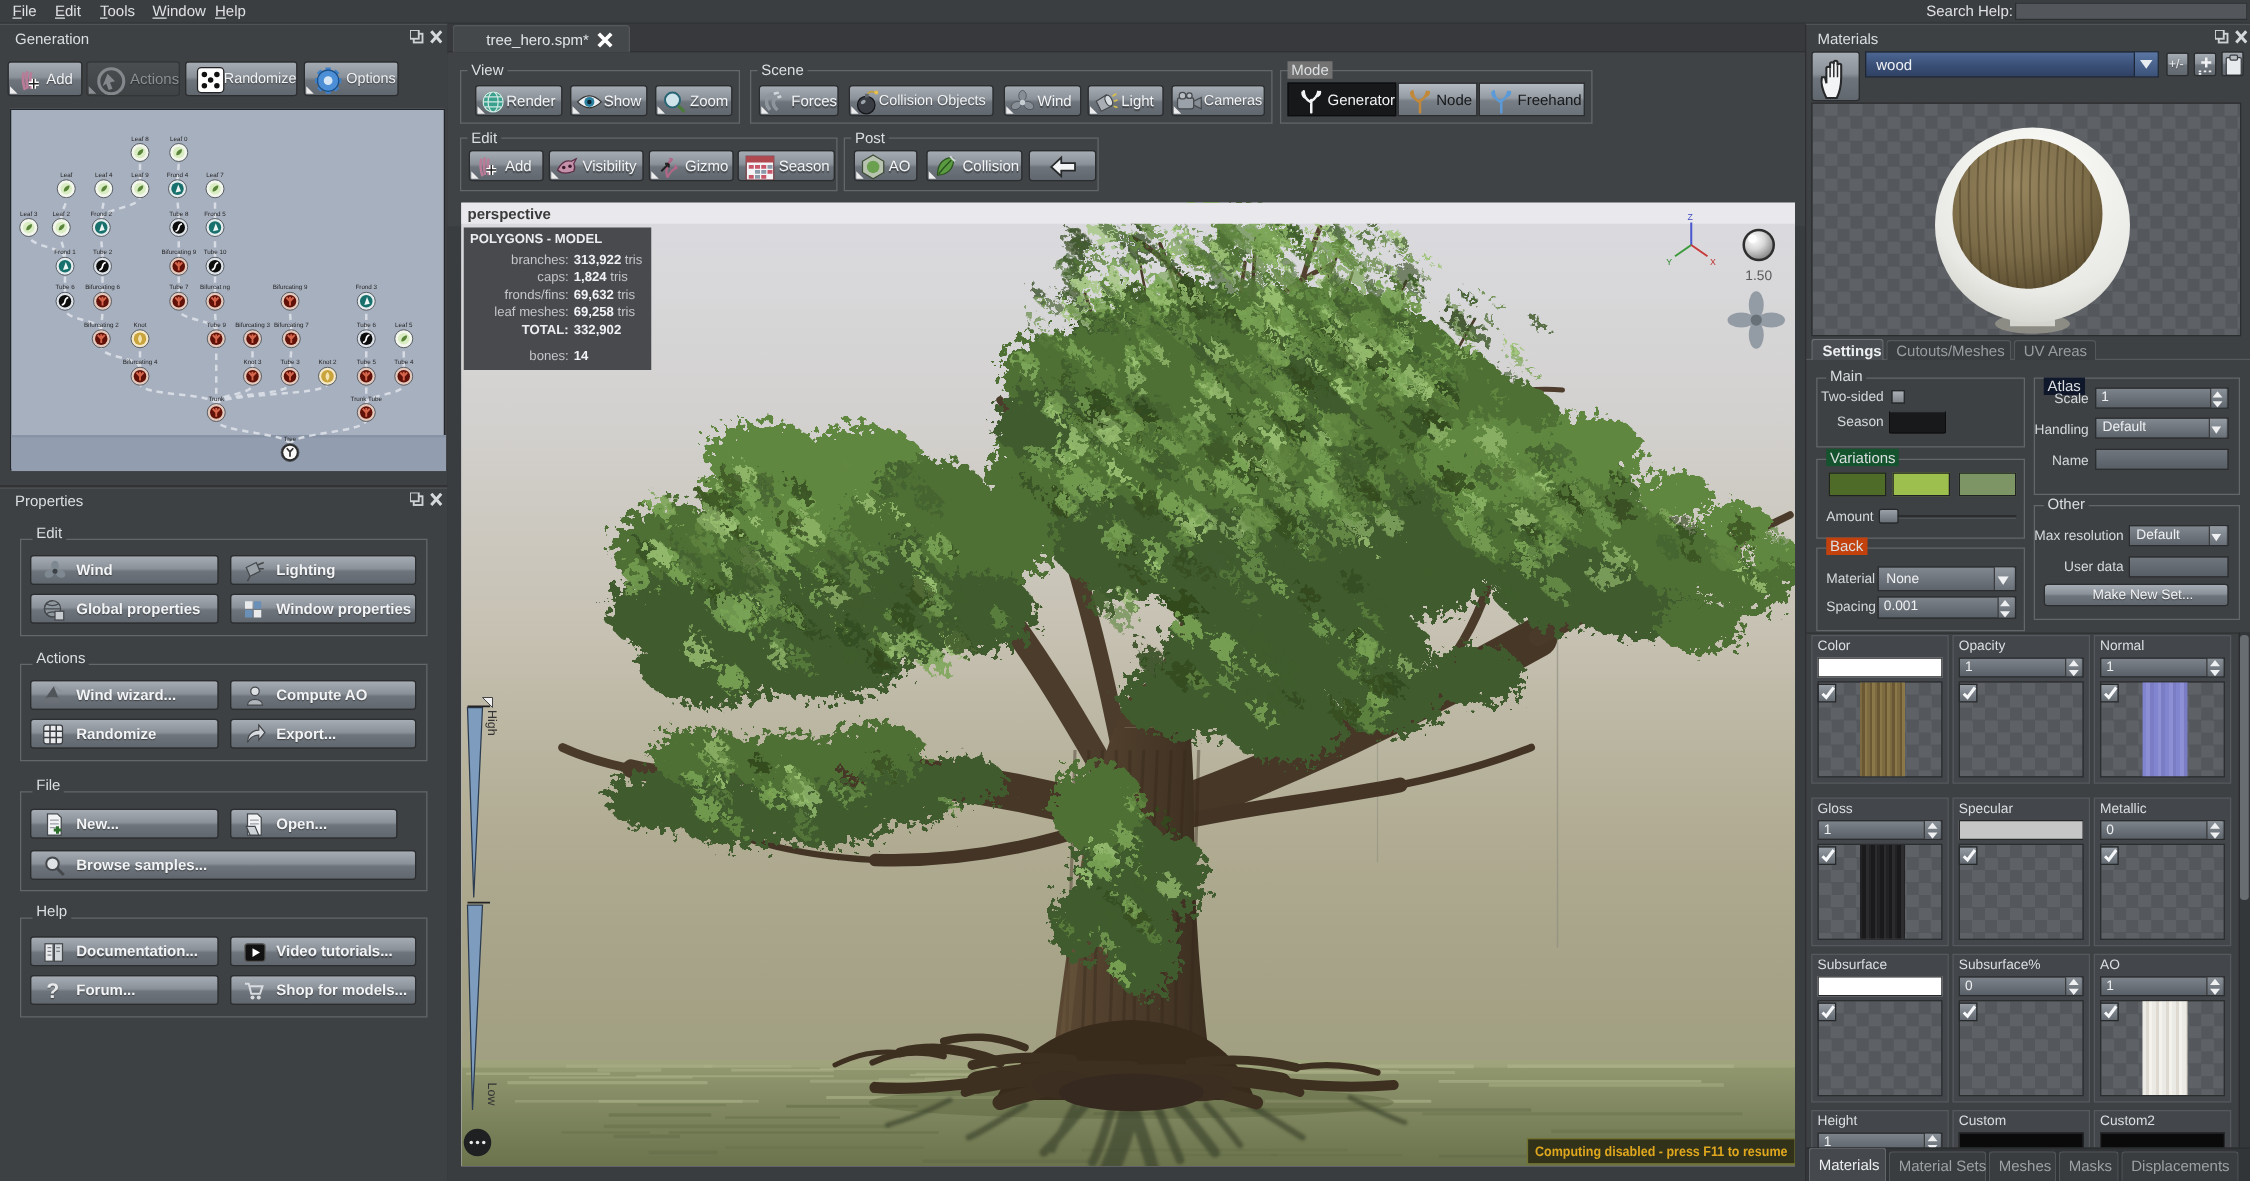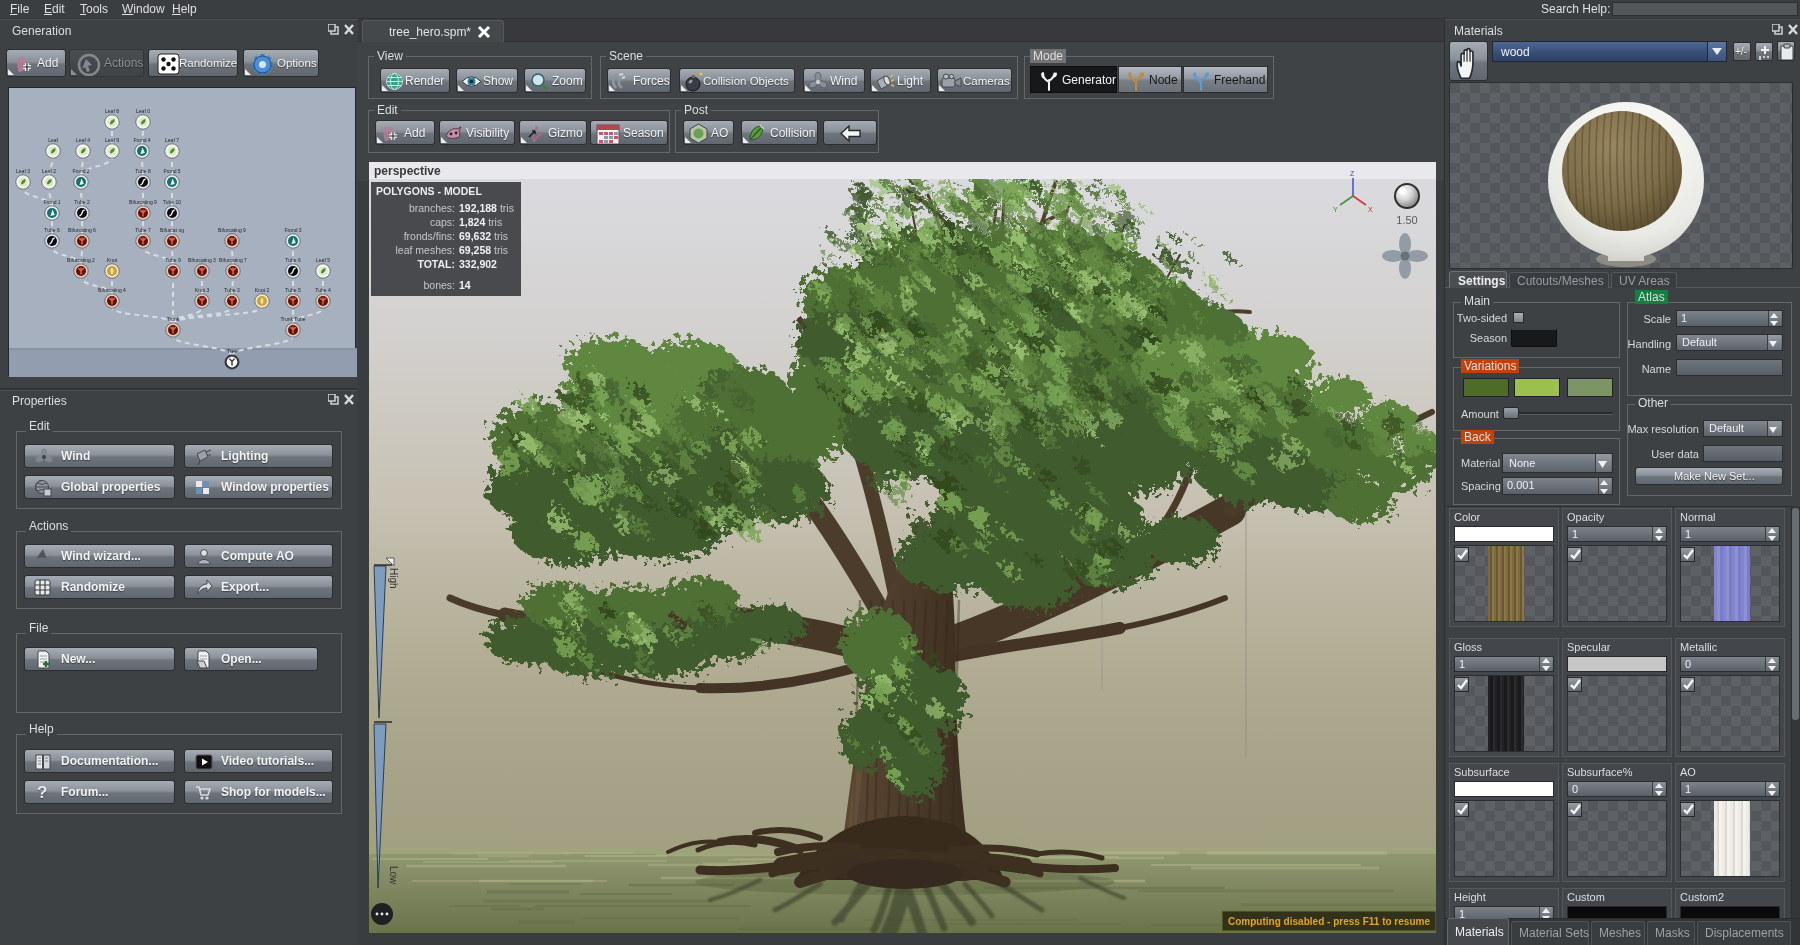--- a/index.html
+++ b/index.html
@@ -469,20 +469,27 @@
           <path d="M5 6 L12 6 M5 9 L12 9 M5 12 L12 12" stroke="#9aa0a6" stroke-width="1"></path>
           <path d="M11 11 L11 17 M8 14 L14 14" stroke="#2c6e2c" stroke-width="2.4"></path>
         </svg>
       </div>
     <div class="btn pb" style="left:184px;top:256px;width:134px;height:24px;">
         <span class="lbl" style="left:36px;top:4px;">Open...</span>
       <svg class="ic" style="left:10px;top:2px" width="18" height="19">
           <path d="M3 1 L11 1 L14 4 L14 18 L3 18 Z" fill="#f0f2f4" stroke="#45494d"></path>
           <path d="M5 6 L12 6 M5 9 L12 9" stroke="#9aa0a6" stroke-width="1"></path>
           <path d="M2 11 L9 11 L12 18 L5 18 Z" fill="#cdd2d6" stroke="#45494d"></path>
+        </svg>
+      </div>
+    <div class="btn pb" style="left:24px;top:289px;width:309px;height:24px;">
+        <span class="lbl" style="left:36px;top:4px;">Browse samples...</span>
+      <svg class="ic" style="left:10px;top:3px" width="18" height="18">
+          <circle cx="7" cy="7" r="5" fill="#dfe3e6" stroke="#45494d" stroke-width="1.6"></circle>
+          <path d="M11 11 L16 16" stroke="#45494d" stroke-width="2.4"></path>
         </svg>
       </div>
     <div class="gbox" style="left:16px;top:343px;width:326px;height:80px;"></div>
     <div class="ptitle" style="left:26px;top:331px;background:#3e4143;padding:0 3px;">Help</div>
     <div class="btn pb" style="left:24px;top:358px;width:151px;height:24px;">
         <span class="lbl" style="left:36px;top:4px;">Documentation...</span>
       <svg class="ic" style="left:9px;top:3px" width="18" height="18">
           <rect x="2" y="2" width="6.5" height="14" fill="#e8eaec" stroke="#45494d"></rect>
           <rect x="9.5" y="2" width="6.5" height="14" fill="#d2d7db" stroke="#45494d"></rect>
           <path d="M4 5 L7 5 M4 8 L7 8 M4 11 L7 11 M11 5 L14 5 M11 8 L14 8" stroke="#7a8086" stroke-width="1"></path>
@@ -1814,21 +1821,21 @@
             <ellipse cx="1393" cy="256" rx="11" ry="6"></ellipse>
             <ellipse cx="1417" cy="256" rx="11" ry="6"></ellipse>
             <ellipse cx="1405" cy="268" rx="6" ry="11"></ellipse>
           </g>
           <circle cx="1405" cy="256" r="4.5" fill="#687078"></circle>
 </svg>
 <div class="tx" style="left:5px;top:2px;font-size:12px;color:#3a3a3a;font-weight:bold;">perspective</div>
 <div class="abs" style="left:2px;top:20px;width:150px;height:114px;background:rgba(67,69,73,0.97);color:#c3c6ca;font-size:10.5px;">
  <div class="tx" style="left:5px;top:3px;color:#ebedef;font-weight:bold;">POLYGONS - MODEL</div>
  <div class="tx" style="left:0;top:20px;width:84px;text-align:right;">branches:</div>
-          <div class="tx" style="left:88px;top:20px;"><b style="color:#f0f2f4">192,188</b> tris</div>
+          <div class="tx" style="left:88px;top:20px;"><b style="color:#f0f2f4">313,922</b> tris</div>
  <div class="tx" style="left:0;top:34px;width:84px;text-align:right;">caps:</div>
           <div class="tx" style="left:88px;top:34px;"><b style="color:#f0f2f4">1,824</b> tris</div>
  <div class="tx" style="left:0;top:48px;width:84px;text-align:right;">fronds/fins:</div>
           <div class="tx" style="left:88px;top:48px;"><b style="color:#f0f2f4">69,632</b> tris</div>
  <div class="tx" style="left:0;top:62px;width:84px;text-align:right;">leaf meshes:</div>
           <div class="tx" style="left:88px;top:62px;"><b style="color:#f0f2f4">69,258</b> tris</div>
  <div class="tx" style="left:0;top:76px;width:84px;text-align:right;color:#ebedef;font-weight:bold;">TOTAL:</div>
           <div class="tx" style="left:88px;top:76px;"><b style="color:#f0f2f4">332,902</b></div>
  <div class="tx" style="left:0;top:97px;width:84px;text-align:right;">bones:</div>
           <div class="tx" style="left:88px;top:97px;"><b style="color:#f0f2f4">14</b></div>
@@ -1921,23 +1928,23 @@
       </div>
 <div class="abs" style="left:64px;top:252px;width:100px;height:16px;background:#3a3d40;border:1px solid #54575b;border-bottom:none;border-radius:3px 3px 0 0;">
         <span class="tx" style="left:7px;top:1px;font-size:12px;color:#989ca0;">Cutouts/Meshes</span>
       </div>
 <div class="abs" style="left:166px;top:252px;width:66px;height:16px;background:#3a3d40;border:1px solid #54575b;border-bottom:none;border-radius:3px 3px 0 0;">
         <span class="tx" style="left:7px;top:1px;font-size:12px;color:#989ca0;">UV Areas</span>
       </div>
 <div class="gbox" style="left:8px;top:282px;width:167px;height:56px;"></div>
 <div class="ptitle" style="left:16px;top:274px;background:#3e4143;padding:0 3px;">Main</div>
 <div class="gbox" style="left:182px;top:282px;width:165px;height:94px;"></div>
-<div class="ptitle" style="left:190px;top:270px;background:#15803d;padding:0 3px;">Atlas</div>
+<div class="ptitle" style="left:190px;top:282px;background:#0f172a;padding:0 3px;">Atlas</div>
 <div class="gbox" style="left:8px;top:347px;width:167px;height:64px;"></div>
-<div class="ptitle" style="left:16px;top:339px;background:#c2410c;padding:0 3px;">Variations</div>
+<div class="ptitle" style="left:16px;top:339px;background:#14532d;padding:0 3px;">Variations</div>
 <div class="gbox" style="left:182px;top:384px;width:165px;height:92px;"></div>
 <div class="ptitle" style="left:190px;top:376px;background:#3e4143;padding:0 3px;">Other</div>
 <div class="gbox" style="left:8px;top:418px;width:167px;height:67px;"></div>
 <div class="ptitle" style="left:16px;top:410px;background:#c2410c;padding:0 3px;">Back</div>
 <div class="tx" style="left:0px;top:292px;width:62px;text-align:right;font-size:11px;color:#d6d9db;">Two-sided</div>
 <div class="abs" style="left:68px;top:292px;width:11px;height:11px;background:linear-gradient(#aab0b6,#7e848a);border:1px solid #26282a;"></div>
 <div class="tx" style="left:0px;top:312px;width:62px;text-align:right;font-size:11px;color:#d6d9db;">Season</div>
 <div class="abs" style="left:66px;top:308px;width:46px;height:19px;background:#17191a;border:1px solid #0c0d0e;border-top:2px solid #3c4044;border-radius:2px;"></div>
 <div class="tx" style="left:120px;top:293px;width:106px;text-align:right;font-size:11px;color:#d6d9db;">Scale</div>
 <div class="spin" style="left:231px;top:290px;width:107px;height:17px;">

